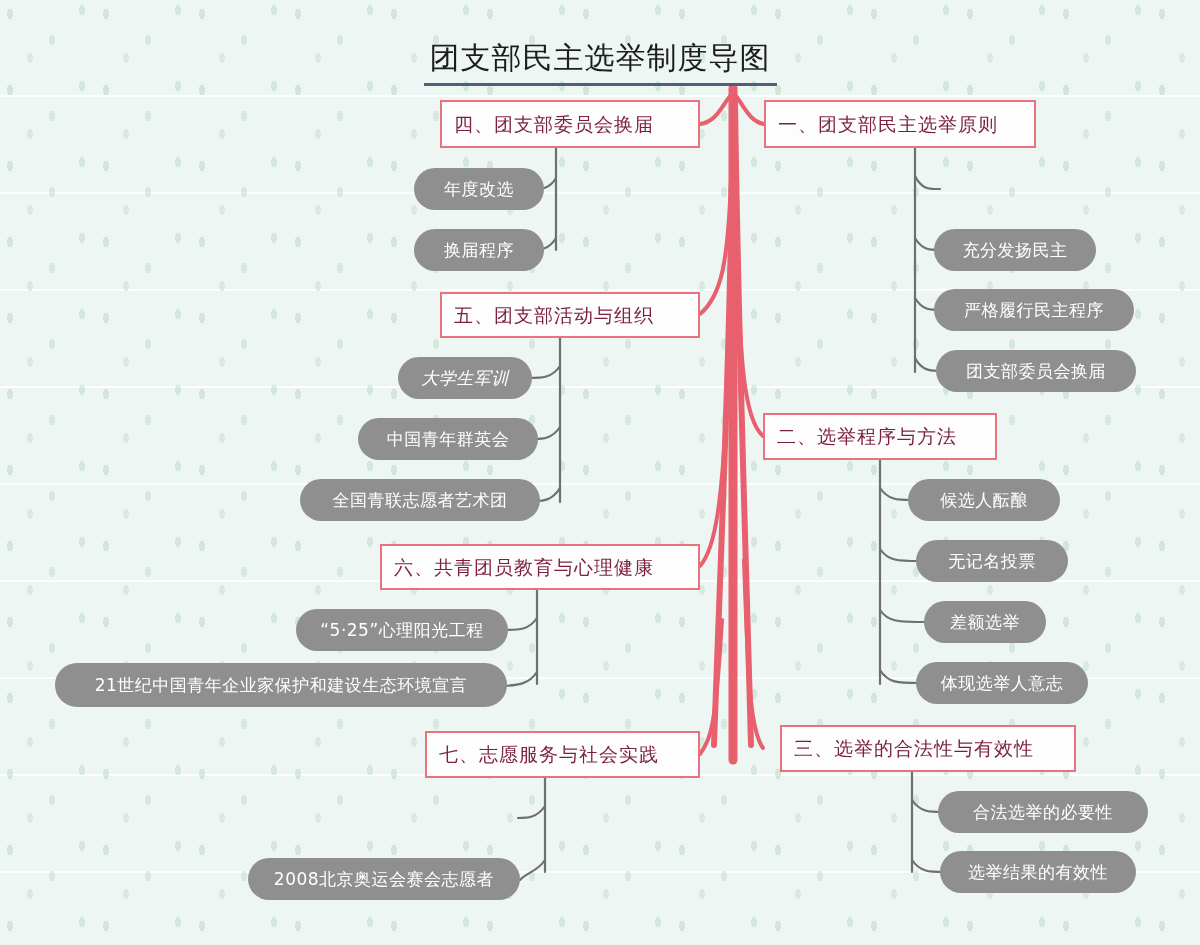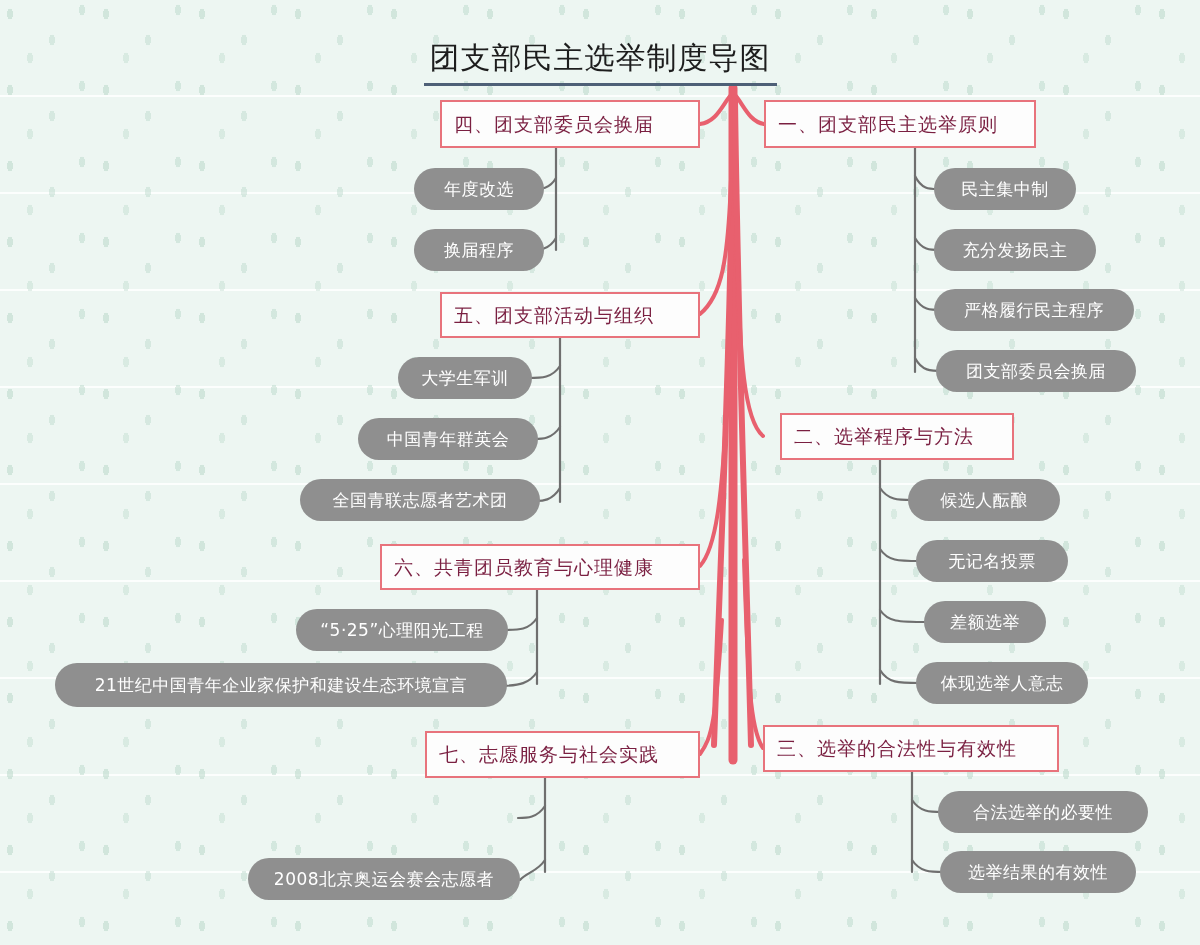--- a/index.html
+++ b/index.html
@@ -159,47 +159,44 @@
   </svg>
 
   <div class="title-wrap">
     <span class="title-text">团支部民主选举制度导图</span>
   </div>
 
   <div class="l1" style="left:764px; top:100px; width:272px; height:48px;">
     <span>一、团支部民主选举原则</span>
   </div>
 
-  <div class="l1" style="left:763px; top:413px; width:234px; height:47px;margin-left:17px;">
+  <div class="l1" style="left:763px; top:413px; width:234px; height:47px;">
     <span>二、选举程序与方法</span>
   </div>
 
-  <div class="l1" style="left:763px; top:725px; width:296px; height:47px;">
+  <div class="l1" style="left:780px; top:725px; width:296px; height:47px;">
     <span>三、选举的合法性与有效性</span>
   </div>
 
   <div class="l1" style="left:440px; top:100px; width:260px; height:48px;">
     <span>四、团支部委员会换届</span>
   </div>
 
   <div class="l1" style="left:440px; top:292px; width:260px; height:46px;">
     <span>五、团支部活动与组织</span>
   </div>
 
   <div class="l1" style="left:380px; top:544px; width:320px; height:46px;">
     <span>六、共青团员教育与心理健康</span>
   </div>
 
   <div class="l1" style="left:425px; top:731px; width:275px; height:47px;">
     <span>七、志愿服务与社会实践</span>
   </div>
 
-  <div class="l2" style="left:934px; top:168px; width:142px; height:42px;">
-    <span>民主集中制</span>
-  </div>
   <div class="l2" style="left:934px; top:229px; width:162px; height:42px;">
     <span>充分发扬民主</span>
   </div>
   <div class="l2" style="left:934px; top:289px; width:200px; height:42px;">
     <span>严格履行民主程序</span>
   </div>
   <div class="l2" style="left:936px; top:350px; width:200px; height:42px;">
     <span>团支部委员会换届</span>
   </div>
 
@@ -223,21 +220,21 @@
     <span>选举结果的有效性</span>
   </div>
 
   <div class="l2" style="left:414px; top:168px; width:130px; height:42px;">
     <span>年度改选</span>
   </div>
   <div class="l2" style="left:414px; top:229px; width:130px; height:42px;">
     <span>换届程序</span>
   </div>
 
-  <div class="l2" style="left:398px; top:357px; width:134px; height:42px;">
+  <div class="l2" style="left:398px; top:357px; width:134px; height:42px;font-style:italic;">
     <span>大学生军训</span>
   </div>
   <div class="l2" style="left:358px; top:418px; width:180px; height:42px;">
     <span>中国青年群英会</span>
   </div>
   <div class="l2" style="left:300px; top:479px; width:240px; height:42px;">
     <span>全国青联志愿者艺术团</span>
   </div>
 
   <div class="l2" style="left:296px; top:609px; width:212px; height:42px;">

